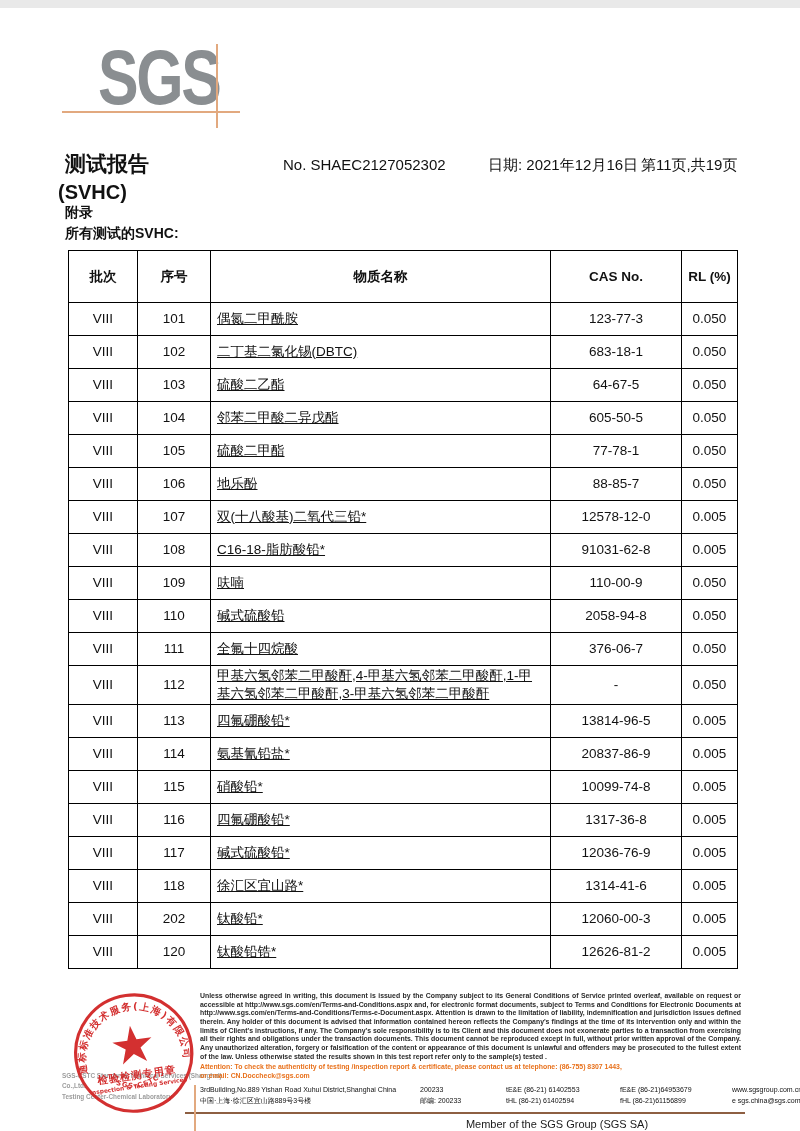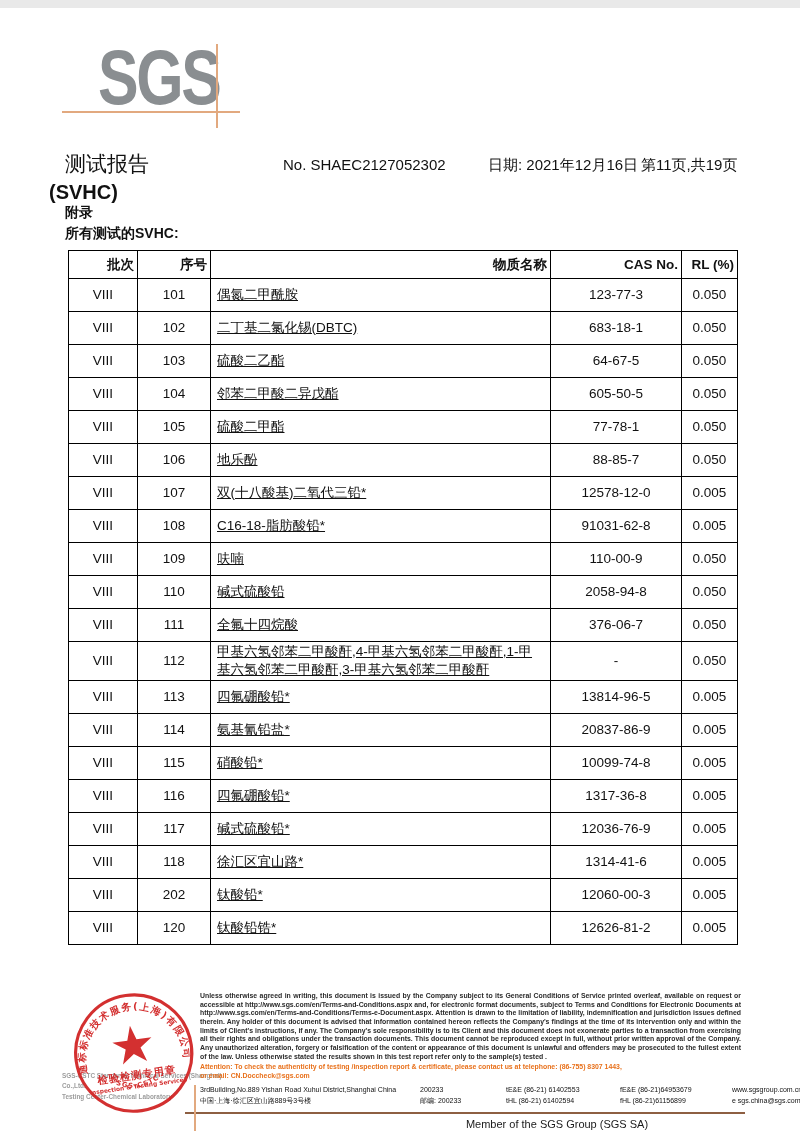--- a/index.html
+++ b/index.html
@@ -10,32 +10,32 @@
   }
   
   .logo {
     position:absolute; left:98px; top:30px;
     font-size:78px; font-weight:bold; color:#8a8e91;
     letter-spacing:-3px; transform:scaleX(0.78); transform-origin:left top;
     line-height:1;
   }
   .crop-h { position:absolute; left:62px; top:103px; width:178px; height:2px; background:#e2a97f; }
   .crop-v { position:absolute; left:216px; top:36px; width:2px; height:84px; background:#e2a97f; }
-  .title1 { position:absolute; left:65px; top:142px; font-size:21px; font-weight:normal;text-align:center; }
-  .title2 { position:absolute; left:49px; top:173px; font-size:20px; font-weight:bold; }
+  .title1 { position:absolute; left:65px; top:142px; font-size:21px; font-weight:bold;text-align:center; }
+  .title2 { position:absolute; left:58px; top:173px; font-size:20px; font-weight:bold; }
   .report-no { position:absolute; left:283px; top:148px; font-size:15px; }
   .date { position:absolute; left:488px; top:148px; font-size:15px; }
   .pages { position:absolute; left:641px; top:148px; font-size:15px; }
   .appendix { position:absolute; left:65px; top:196px; font-size:14px; font-weight:bold; }
   .list-label { position:absolute; left:65px; top:217px; font-size:14px; font-weight:bold; }
   
   .tbl-wrap { position:absolute; left:68px; top:242px; width:671px; }
   table.svhc { border-collapse:collapse; width:669px; table-layout:fixed; }
   table.svhc th, table.svhc td { border:1.6px solid #000; font-size:13.5px; }
-  table.svhc th { height:25px; font-weight:bold; text-align:right; padding:1px 3px; }
+  table.svhc th { height:25px; font-weight:bold; text-align:center; padding:13px 3px; }
   table.svhc td { height:30px; text-align:center; padding:1px 4px; line-height:1.35; }
   table.svhc td.substance { text-align:left; padding-left:6px; padding-right:8px;text-decoration:underline; }
   
   .company-gray {
     position:absolute; left:62px; top:1063px; width:170px;
     font-size:6.4px; font-weight:bold; color:#9c9c9c; line-height:1.6;
   }
   .stamp { position:absolute; left:70px; top:983px; width:128px; height:128px;
     transform:rotate(-8deg); opacity:0.92; }
   .legal {

